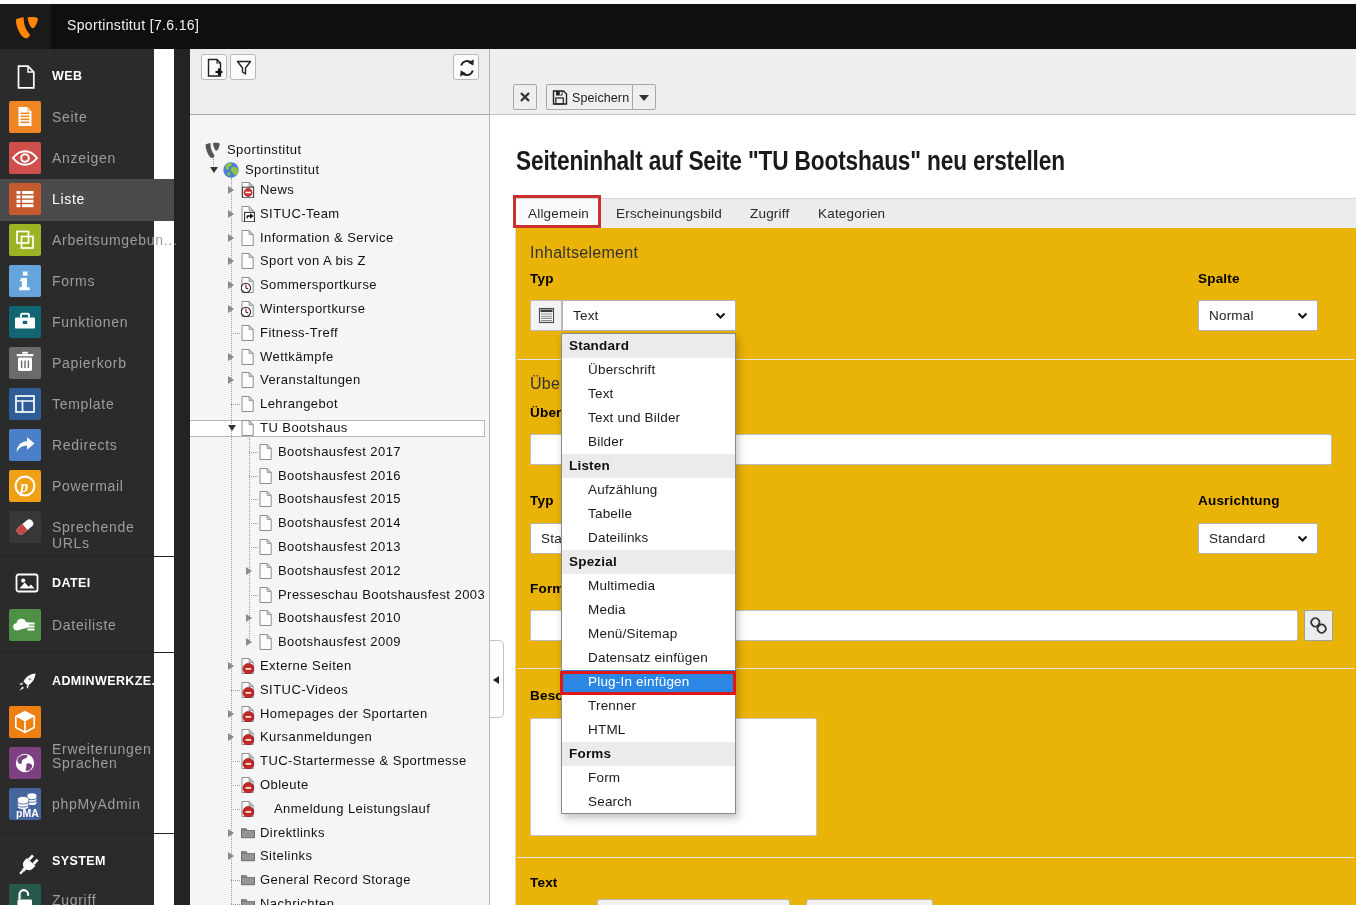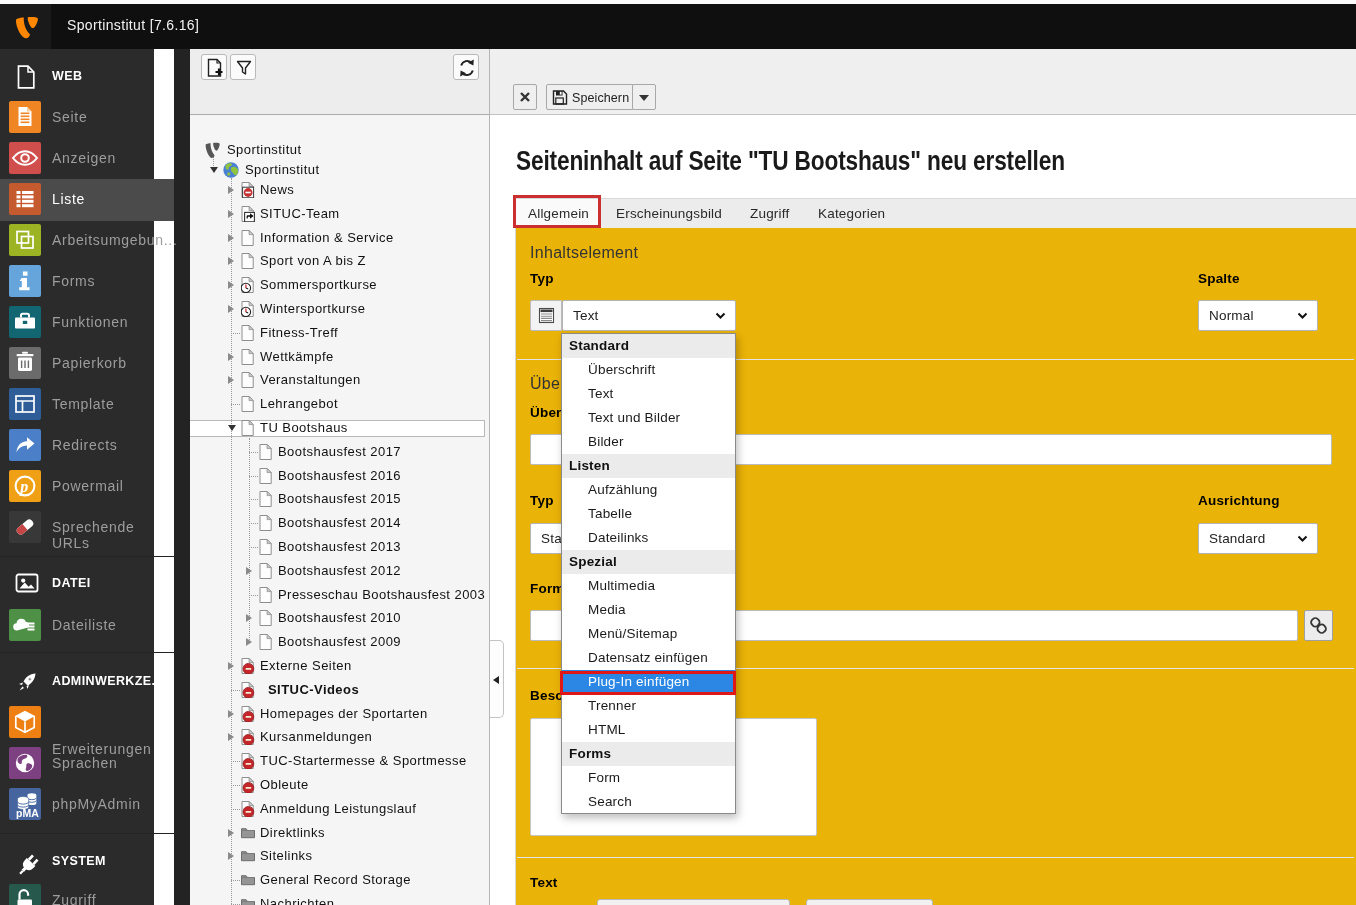--- a/index.html
+++ b/index.html
@@ -372,21 +372,21 @@
         <rect x="4.6" y="9.9" width="5.6" height="1.9" rx=".5" fill="#f7eed2"></rect>
       </svg></div>
 <div class="tree-text" style="left:70px;top:609px;">Externe Seiten</div>
 <div class="doth" style="left:41px;top:641px;width:9px;"></div>
 <div class="abs" style="left:51px;top:633px;"><svg width="14" height="16" viewBox="0 0 14 16" style="">
         <path d="M1 .5 H8.1 L12.2 4.6 V15.5 H1 Z" fill="#fdfdfd" stroke="#8e8e8e"></path>
         <path d="M8.1 .5 L12.2 4.6 H8.1 Z" fill="#cfcfcf" stroke="#8e8e8e" stroke-width=".8"></path>
         <circle cx="7.4" cy="10.8" r="5.4" fill="#c5262c" stroke="#8e1b1b" stroke-width=".8"></circle>
         <rect x="4.6" y="9.9" width="5.6" height="1.9" rx=".5" fill="#f7eed2"></rect>
       </svg></div>
-<div class="tree-text" style="left:78px;top:633px;font-weight:bold;">SITUC-Videos</div>
+<div class="tree-text" style="left:70px;top:633px;">SITUC-Videos</div>
 <div class="caret-r" style="left:38px;top:660.5px;"></div>
 <div class="abs" style="left:51px;top:657px;"><svg width="14" height="16" viewBox="0 0 14 16" style="">
         <path d="M1 .5 H8.1 L12.2 4.6 V15.5 H1 Z" fill="#fdfdfd" stroke="#8e8e8e"></path>
         <path d="M8.1 .5 L12.2 4.6 H8.1 Z" fill="#cfcfcf" stroke="#8e8e8e" stroke-width=".8"></path>
         <circle cx="7.4" cy="10.8" r="5.4" fill="#c5262c" stroke="#8e1b1b" stroke-width=".8"></circle>
         <rect x="4.6" y="9.9" width="5.6" height="1.9" rx=".5" fill="#f7eed2"></rect>
       </svg></div>
 <div class="tree-text" style="left:70px;top:657px;">Homepages der Sportarten</div>
 <div class="caret-r" style="left:38px;top:683.5px;"></div>
 <div class="abs" style="left:51px;top:680px;"><svg width="14" height="16" viewBox="0 0 14 16" style="">
@@ -412,21 +412,21 @@
         <rect x="4.6" y="9.9" width="5.6" height="1.9" rx=".5" fill="#f7eed2"></rect>
       </svg></div>
 <div class="tree-text" style="left:70px;top:728px;">Obleute</div>
 <div class="doth" style="left:41px;top:760px;width:9px;"></div>
 <div class="abs" style="left:51px;top:752px;"><svg width="14" height="16" viewBox="0 0 14 16" style="">
         <path d="M1 .5 H8.1 L12.2 4.6 V15.5 H1 Z" fill="#fdfdfd" stroke="#8e8e8e"></path>
         <path d="M8.1 .5 L12.2 4.6 H8.1 Z" fill="#cfcfcf" stroke="#8e8e8e" stroke-width=".8"></path>
         <circle cx="7.4" cy="10.8" r="5.4" fill="#c5262c" stroke="#8e1b1b" stroke-width=".8"></circle>
         <rect x="4.6" y="9.9" width="5.6" height="1.9" rx=".5" fill="#f7eed2"></rect>
       </svg></div>
-<div class="tree-text" style="left:70px;top:752px;">Anmeldung Leistungslauf</div>
+<div class="tree-text" style="left:84px;top:752px;">Anmeldung Leistungslauf</div>
 <div class="caret-r" style="left:38px;top:779.5px;"></div>
 <div class="abs" style="left:51px;top:776px;"><svg width="14" height="16" viewBox="0 0 14 16" style="">
         <g transform="translate(0,2.2)">
           <path d="M.5 1.5 h4.6 l1.4 1.8 h7 v7.2 h-13 z" fill="#959595" stroke="#6d6d6d"></path>
           <path d="M.5 3.3 h13" stroke="#7a7a7a" stroke-width="1"></path>
         </g>
       </svg></div>
 <div class="tree-text" style="left:70px;top:776px;">Direktlinks</div>
 <div class="caret-r" style="left:38px;top:802.5px;"></div>
 <div class="abs" style="left:51px;top:799px;"><svg width="14" height="16" viewBox="0 0 14 16" style="">

